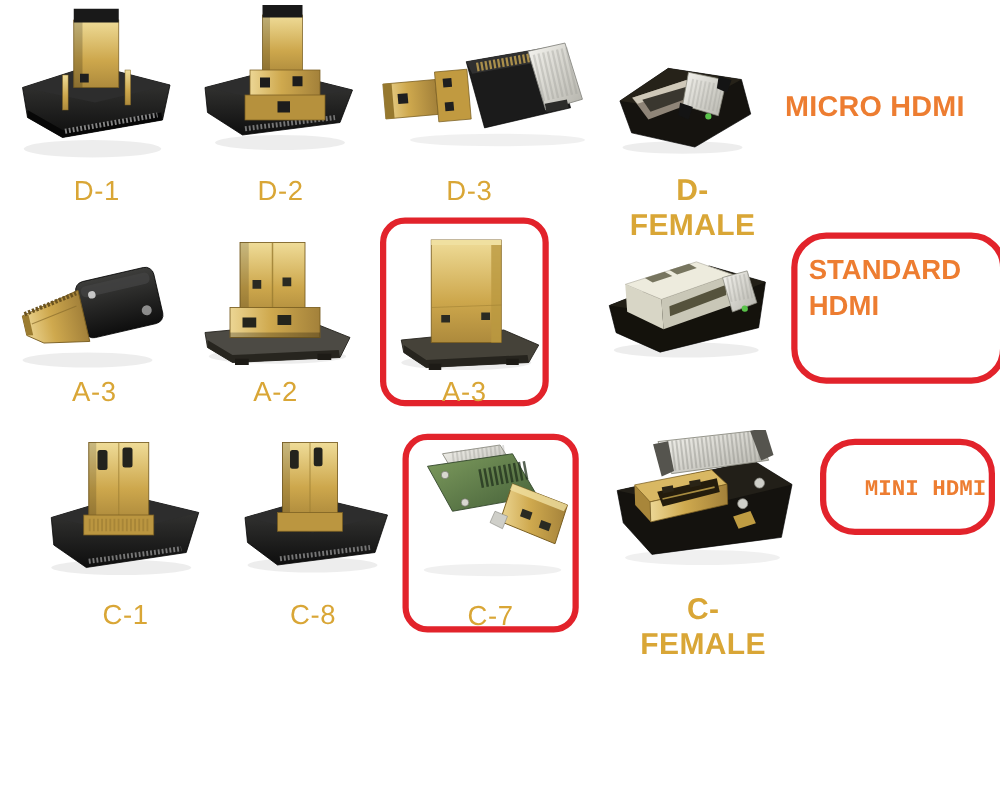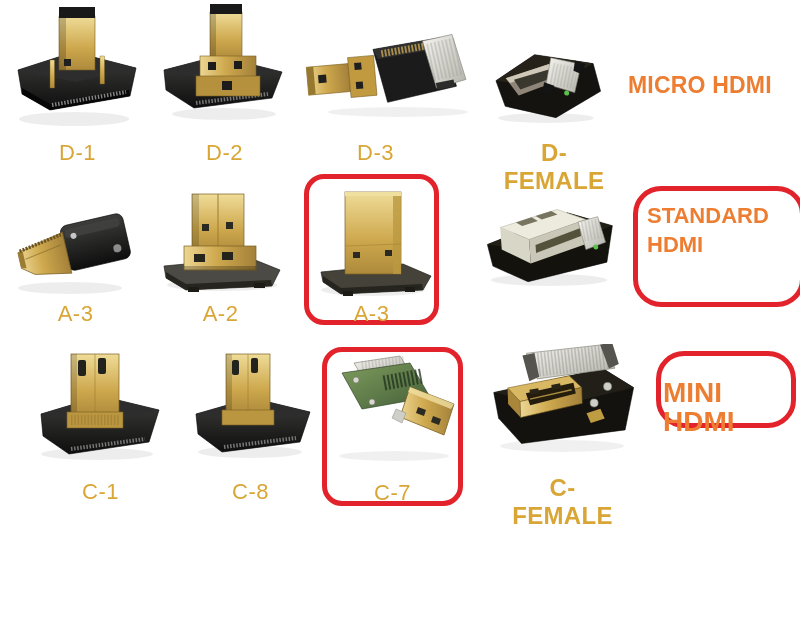--- a/index.html
+++ b/index.html
@@ -24,21 +24,21 @@
   .hbox{
     position:absolute;box-sizing:border-box;
     border:5px solid var(--highlight-red,#E2232B);
     border-radius:20px;background:transparent;
   }
   .cat-box{border-radius:28px;margin-left:12px;}
   .cat-box .cat-inner{
     padding:10px 6px 6px 9px;color:var(--category-orange,#ED7D31);
     font-weight:700;font-size:22px;line-height:29px;
   }
-  .cat-box.mini .cat-inner{padding:22px 2px 2px 2px;text-align:left;font-size:28px;}
+  .cat-box.mini .cat-inner{padding:22px 2px 2px 2px;text-align:right;font-size:18px;font-family:Liberation Mono, monospace;}
 </style>
 </head>
 <body>
 
 <div class="canvas">
 
   <svg width="0" height="0" style="position:absolute" aria-hidden="true">
     <defs>
       <linearGradient id="gGold" x1="0" y1="0" x2="1" y2="0">
         <stop offset="0" stop-color="#ecd694"></stop>

